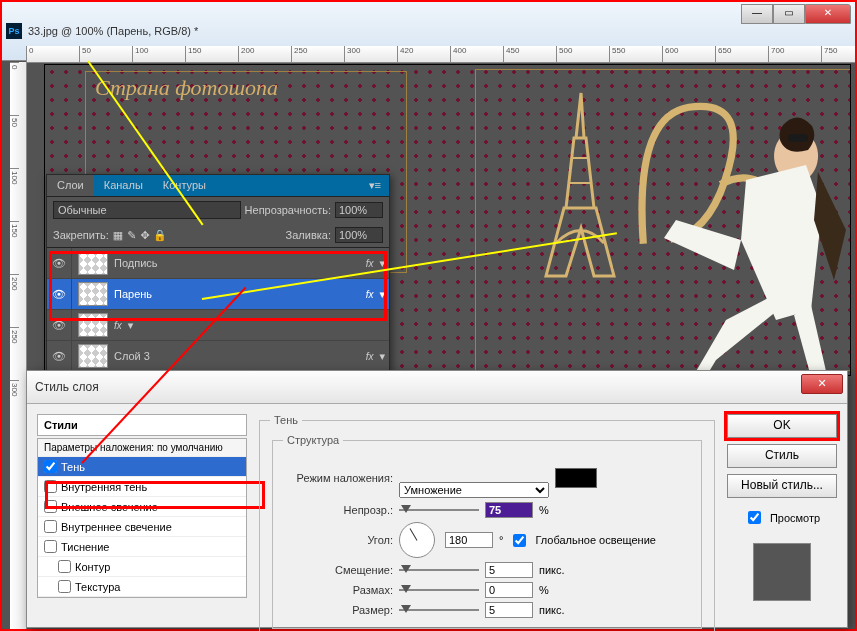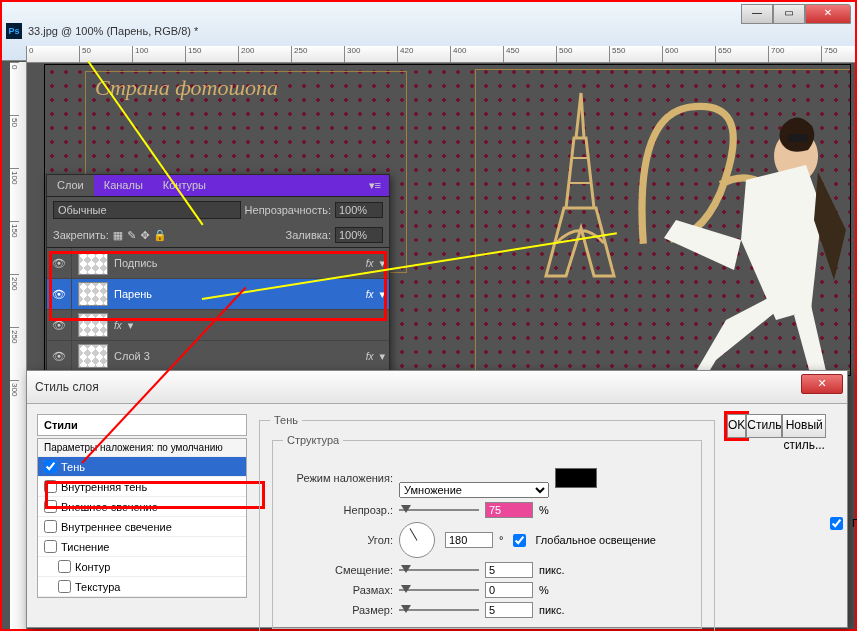--- a/index.html
+++ b/index.html
@@ -22,21 +22,21 @@
   .canvas-paris { position:absolute; left:430px; top:4px; width:400px; height:300px; border:1px solid #a08040; }
   .eiffel { position:absolute; left:60px; top:18px; color:#d4b470; }
   .paris-script { position:absolute; left:140px; top:10px; width:200px; height:200px; }
   .man { position:absolute; right:10px; top:40px; width:220px; height:280px; }
   
   .line1 { position:absolute; left:86px; top:58px; width:200px; height:2px; background:yellow; transform:rotate(55deg); transform-origin:left center; pointer-events:none; z-index:20; }
   .line2 { position:absolute; left:200px; top:296px; width:420px; height:2px; background:yellow; transform:rotate(-9deg); transform-origin:left center; pointer-events:none; z-index:20; }
   .line3 { position:absolute; left:80px; top:460px; width:240px; height:2px; background:red; transform:rotate(-47deg); transform-origin:left center; pointer-events:none; z-index:40; }
   
   .layers { position:absolute; left:44px; top:172px; width:342px; background:#535353; border:1px solid #2a2a2a; font-size:11px; color:#ccc; z-index:10; box-shadow:2px 2px 8px rgba(0,0,0,0.5); }
-  .layers-tabs { display:flex; background:#6d28d9; border-bottom:1px solid #222; }
+  .layers-tabs { display:flex; background:#0369a1; border-bottom:1px solid #222; }
   .ltab { padding:4px 10px; cursor:pointer; }
   .ltab.active { background:#535353; }
   .layers-hamburger { margin-left:auto; padding:4px 8px; cursor:pointer; }
   .lrow1 { display:flex; align-items:center; padding:4px 6px; gap:4px; }
   .lselect { flex:1; background:#3f3f3f; border:1px solid #222; padding:2px 4px; color:#ccc; }
   .lpct { width:40px; background:#3f3f3f; border:1px solid #222; color:#ccc; text-align:left; padding:1px 3px; }
   .layer-list { border-top:1px solid #222; }
   .layer { display:flex; align-items:center; height:30px; border-bottom:1px solid #444; }
   .eye { width:24px; text-align:center; border-right:1px solid #444; height:100%; display:flex; align-items:center; justify-content:center; cursor:pointer; }
   .thumb { width:28px; height:22px; margin:0 6px; border:1px solid #888; background-image:linear-gradient(45deg,#ccc 25%,transparent 25%),linear-gradient(-45deg,#ccc 25%,transparent 25%),linear-gradient(45deg,transparent 75%,#ccc 75%),linear-gradient(-45deg,transparent 75%,#ccc 75%); background-size:8px 8px; background-color:#fff; }
@@ -60,25 +60,25 @@
   .settings-col { flex:1; }
   .fieldset { border:1px solid #bbb; padding:8px 10px 6px; margin-bottom:6px; position:relative; }
   .fieldset legend { padding:0 4px; color:#555; font-size:11px; }
   .setting-row { display:flex; align-items:center; gap:6px; margin:4px 0; font-size:11px; }
   .setting-row .lbl { width:110px; text-align:right; color:#333; }
   .setting-row select { flex:0 0 150px; font-size:11px;margin-top:24px; }
   .slider { flex:0 0 80px; height:14px; position:relative; }
   .slider::before { content:''; position:absolute; left:0; right:0; top:6px; height:2px; background:#888; }
   .slider::after { content:''; position:absolute; left:2px; top:2px; width:0; height:0; border-left:5px solid transparent; border-right:5px solid transparent; border-top:8px solid #555; }
   .numbox { width:40px; border:1px solid #888; background:#fff; text-align:left; padding:1px 3px; font-size:11px; }
-  .numbox.sel { background:#ec4899; color:#fff; }
+  .numbox.sel { background:#4c1d95; color:#fff;font-weight:bold; }
   .angle-dial { width:34px; height:34px; border:1px solid #888; border-radius:50%; background:#fff; position:relative; margin-right:4px; }
   .angle-dial::after { content:''; position:absolute; left:50%; top:50%; width:14px; height:1px; background:#333; transform-origin:left center; transform:rotate(-120deg); }
   .color-swatch { width:40px; height:18px; background:#000; border:1px solid #666; cursor:pointer; }
-  .btns-col { width:110px; display:flex; flex-direction:row; }
+  .btns-col { width:110px; display:flex; flex-direction:column; gap:6px; }
   .dbtn { height:22px; border:1px solid #888; background:linear-gradient(#fff,#e2e2e2); text-align:center; line-height:20px; cursor:pointer; font-size:12px; }
   .dbtn.ok { outline:3px solid red; }
   .preview-sw { width:56px; height:56px; background:#555; border:1px solid #888; margin:6px auto; }
 </style>
 </head>
 <body>
 
 <div class="frame">
 
   <div class="titlebar">

